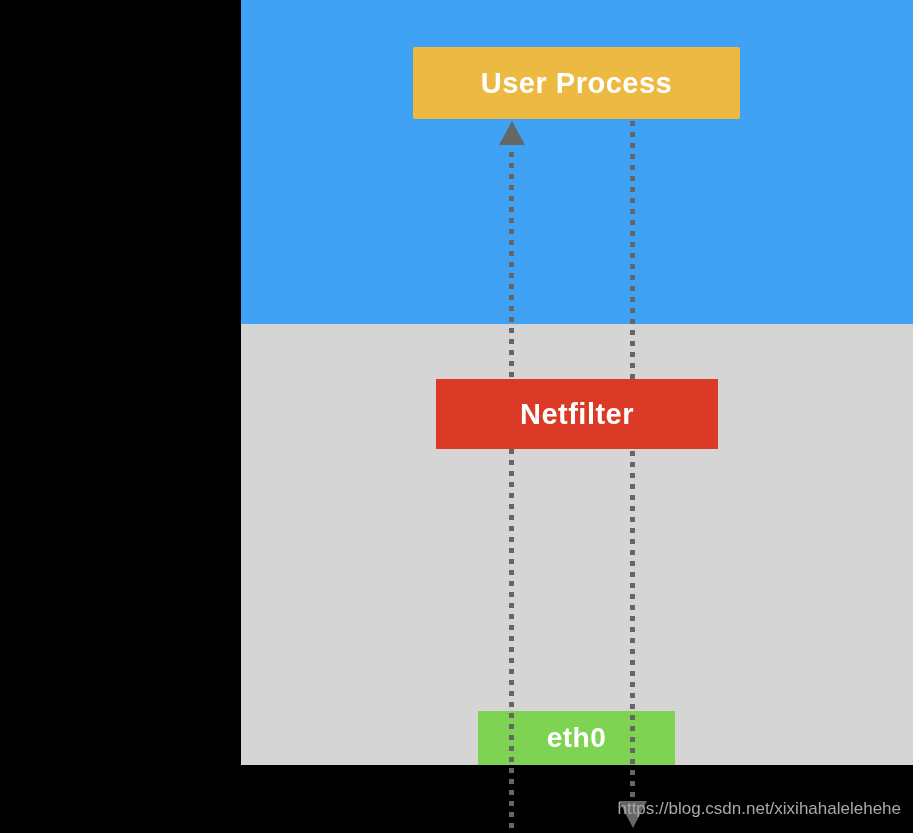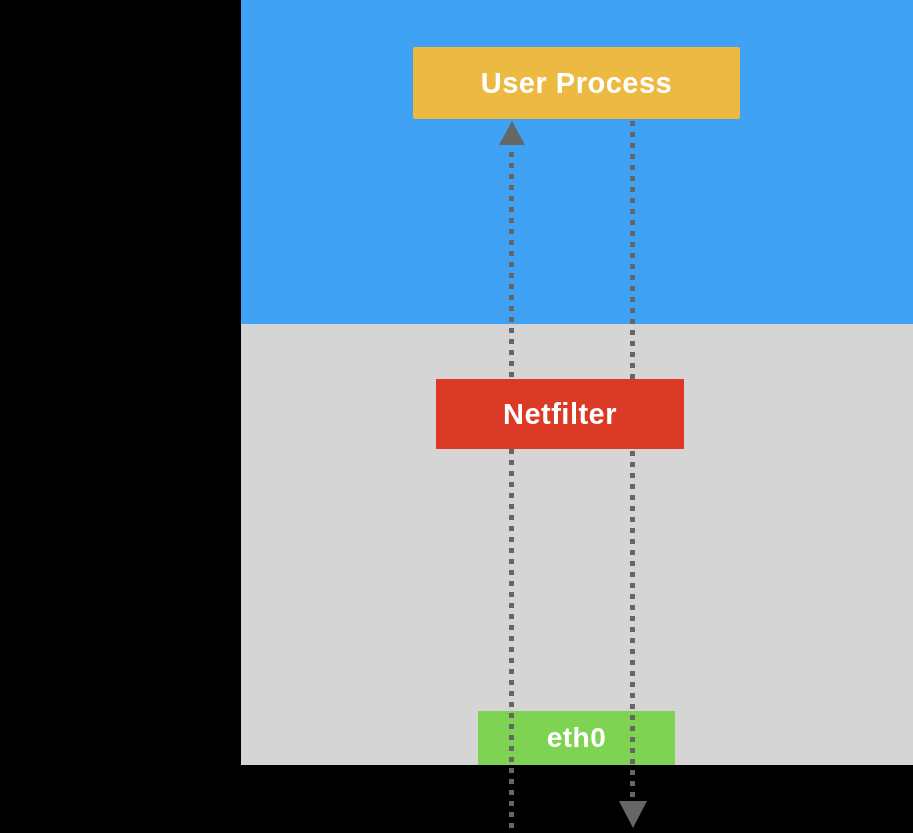--- a/index.html
+++ b/index.html
@@ -50,21 +50,21 @@
   }
   .user-process {
     left: 413px; top: 47px;
     width: 327px; height: 72px;
     background: #ECB943;
     border-radius: 2px;
     z-index: 3;
   }
   .netfilter {
     left: 436px; top: 379px;
-    width: 248px; height: 70px;
+    width: 282px; height: 70px;
     background: #DB3B26;
     z-index: 3;
   }
   .eth0 {
     left: 478px; top: 711px;
     width: 197px; height: 54px;
     background: #7FD353;
     font-size: 28px;
     z-index: 1;
   }
@@ -141,14 +141,15 @@
   </div>
 
   <div class="node netfilter" style="background-color: rgb(219, 59, 38);">
     <span>Netfilter</span>
   </div>
 
   <div class="arrow-up"></div>
 
   <div class="arrow-down"></div>
 
+  <div class="watermark">https://blog.csdn.net/xixihahalelehehe</div>
 
 </div>
 
 </body></html>

